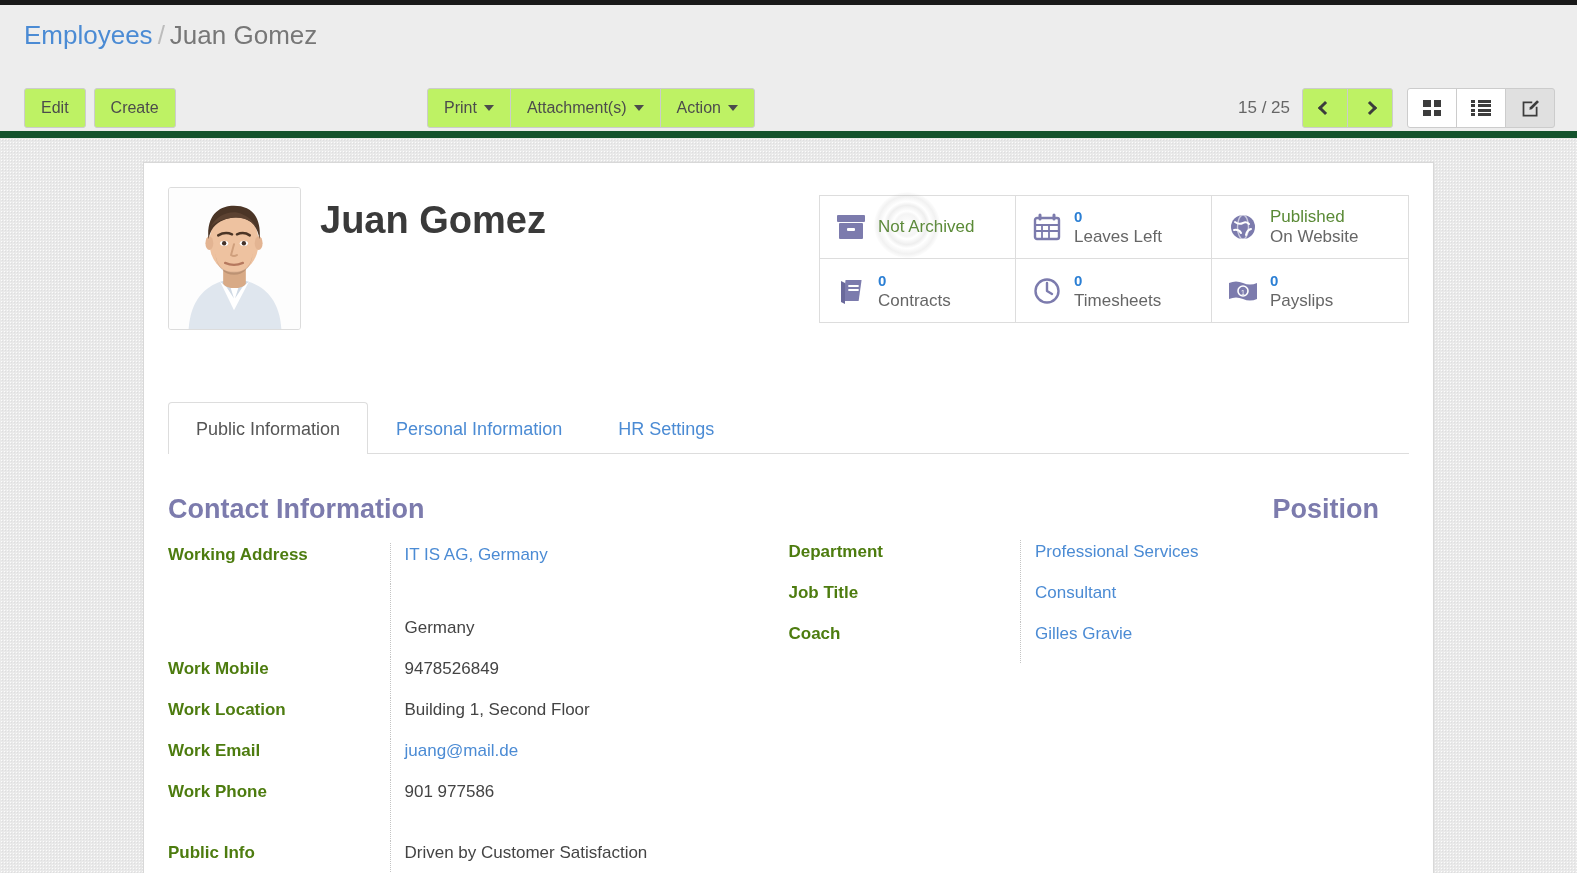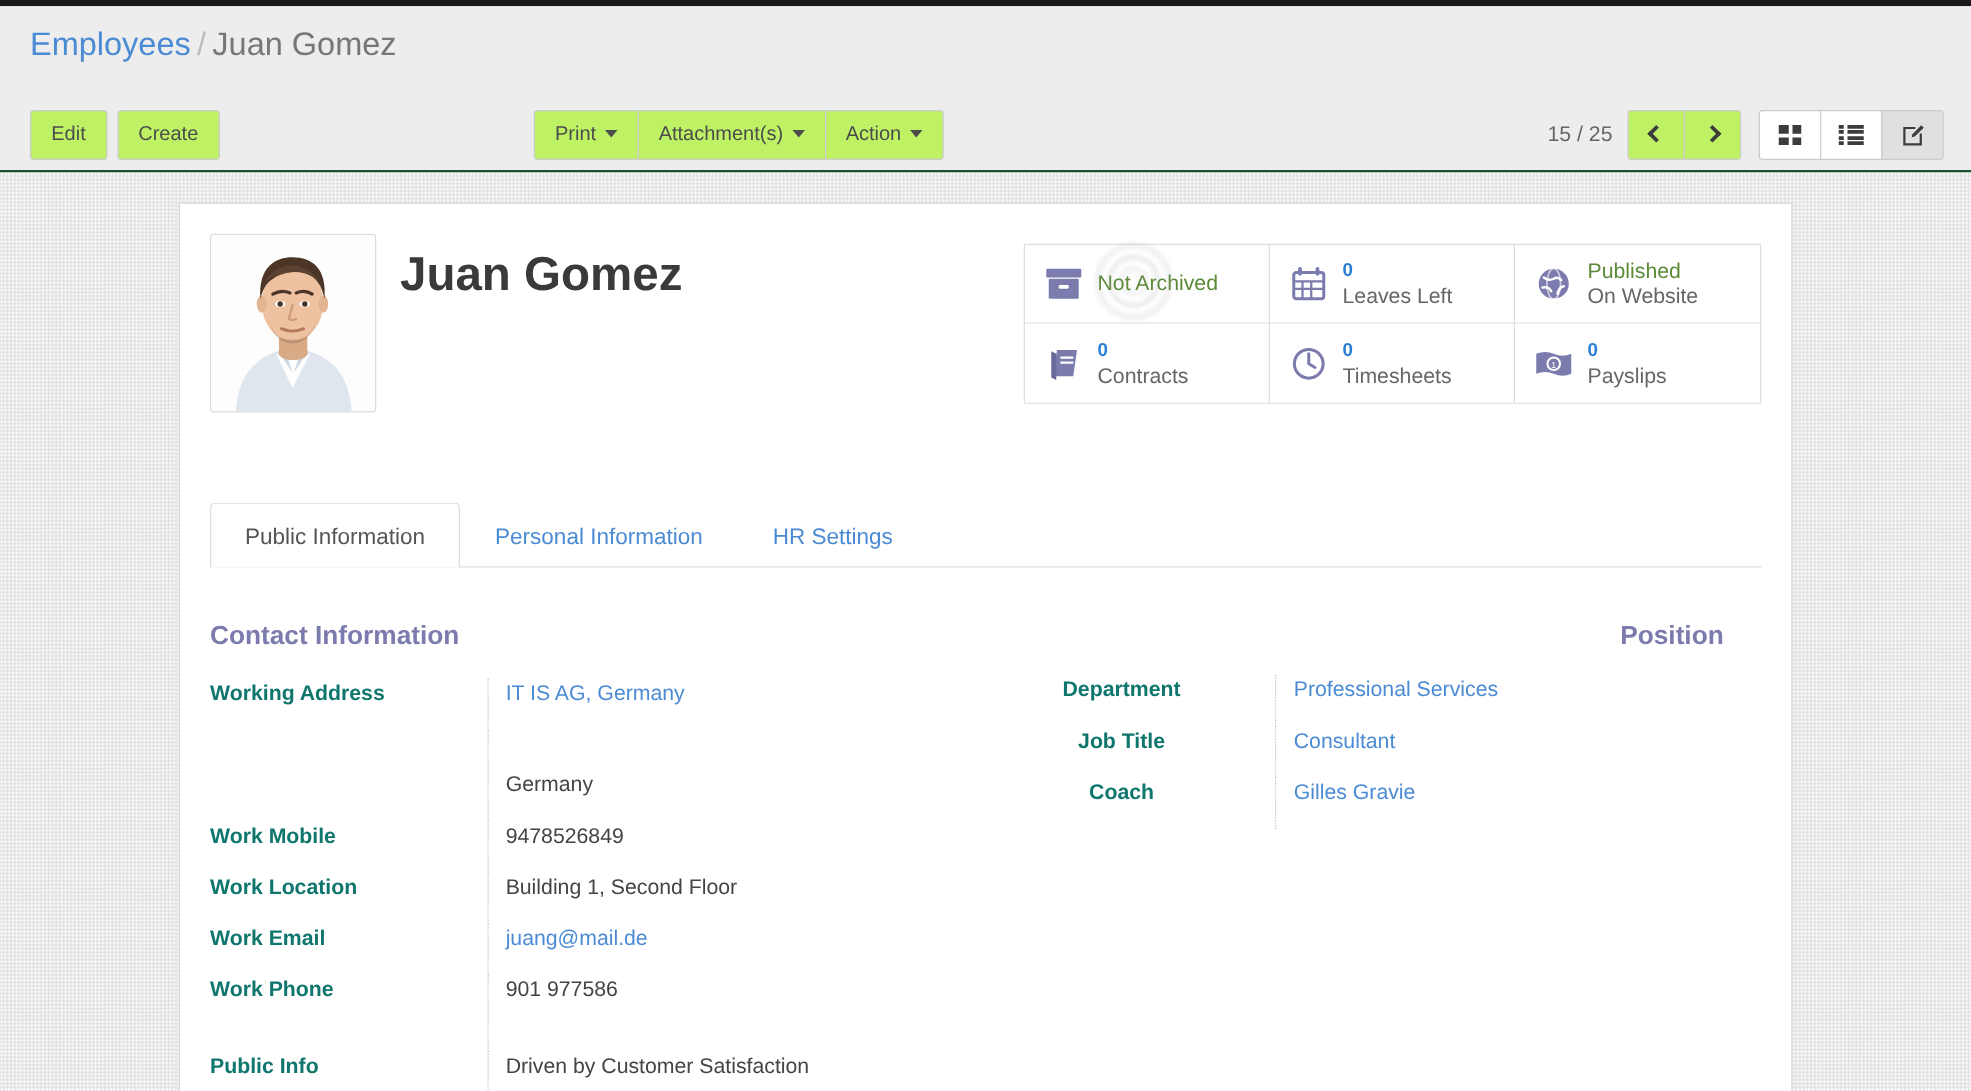--- a/index.html
+++ b/index.html
@@ -16,21 +16,21 @@
   .topbar {
     height: 5px;
     background: #191919;
     width: 100%;
   }
 
   
   .control-panel {
     position: relative;
     background: #ededed;
-    border-bottom: 2px solid #14532d;
+    border-bottom: 7px solid #14532d;
     padding: 0;
     height: 133px;
   }
   .breadcrumb {
     padding: 14px 0 0 24px;
     font-size: 26px;
     line-height: 32px;
     color: #777777;
     white-space: nowrap;
   }
@@ -265,45 +265,45 @@
     border-radius: 4px 4px 0 0;
   }
 
   
   .groups {
     display: flex;
     padding-top: 38px;
   }
   .group { width: 50%; padding-right: 30px; }
   .group-title {
-    font-size: 21px;
+    font-size: 27px;
     font-weight: bold;
     color: #7c7bad;
     line-height: 34px;
     margin-bottom: 17px;
   }
   .group:nth-child(2) .group-title { margin-bottom: 14px; text-align: right; }
 
   .fields { display: table; width: 100%; border-collapse: collapse; }
   .field-row { display: table-row; }
   .field-label, .field-value {
     display: table-cell;
     vertical-align: top;
     font-size: 17px;
     padding-bottom: 15px;
     line-height: 24px;
   }
   .field-label {
     width: 222px;
     font-weight: bold;
-    color: #0f766e;
+    color: #4d7c0f;
     padding-right: 14px;
     white-space: nowrap;
   }
-  .group:nth-child(2) .field-label { width: 232px; text-align: center; }
+  .group:nth-child(2) .field-label { width: 232px; }
   .field-value {
     color: #444444;
     border-left: 1px dotted #c4c4c4;
     padding-left: 14px;
   }
   .field-value a, .link {
     color: #4b8bd4;
     text-decoration: none;
     cursor: pointer;
     text-align: right;

